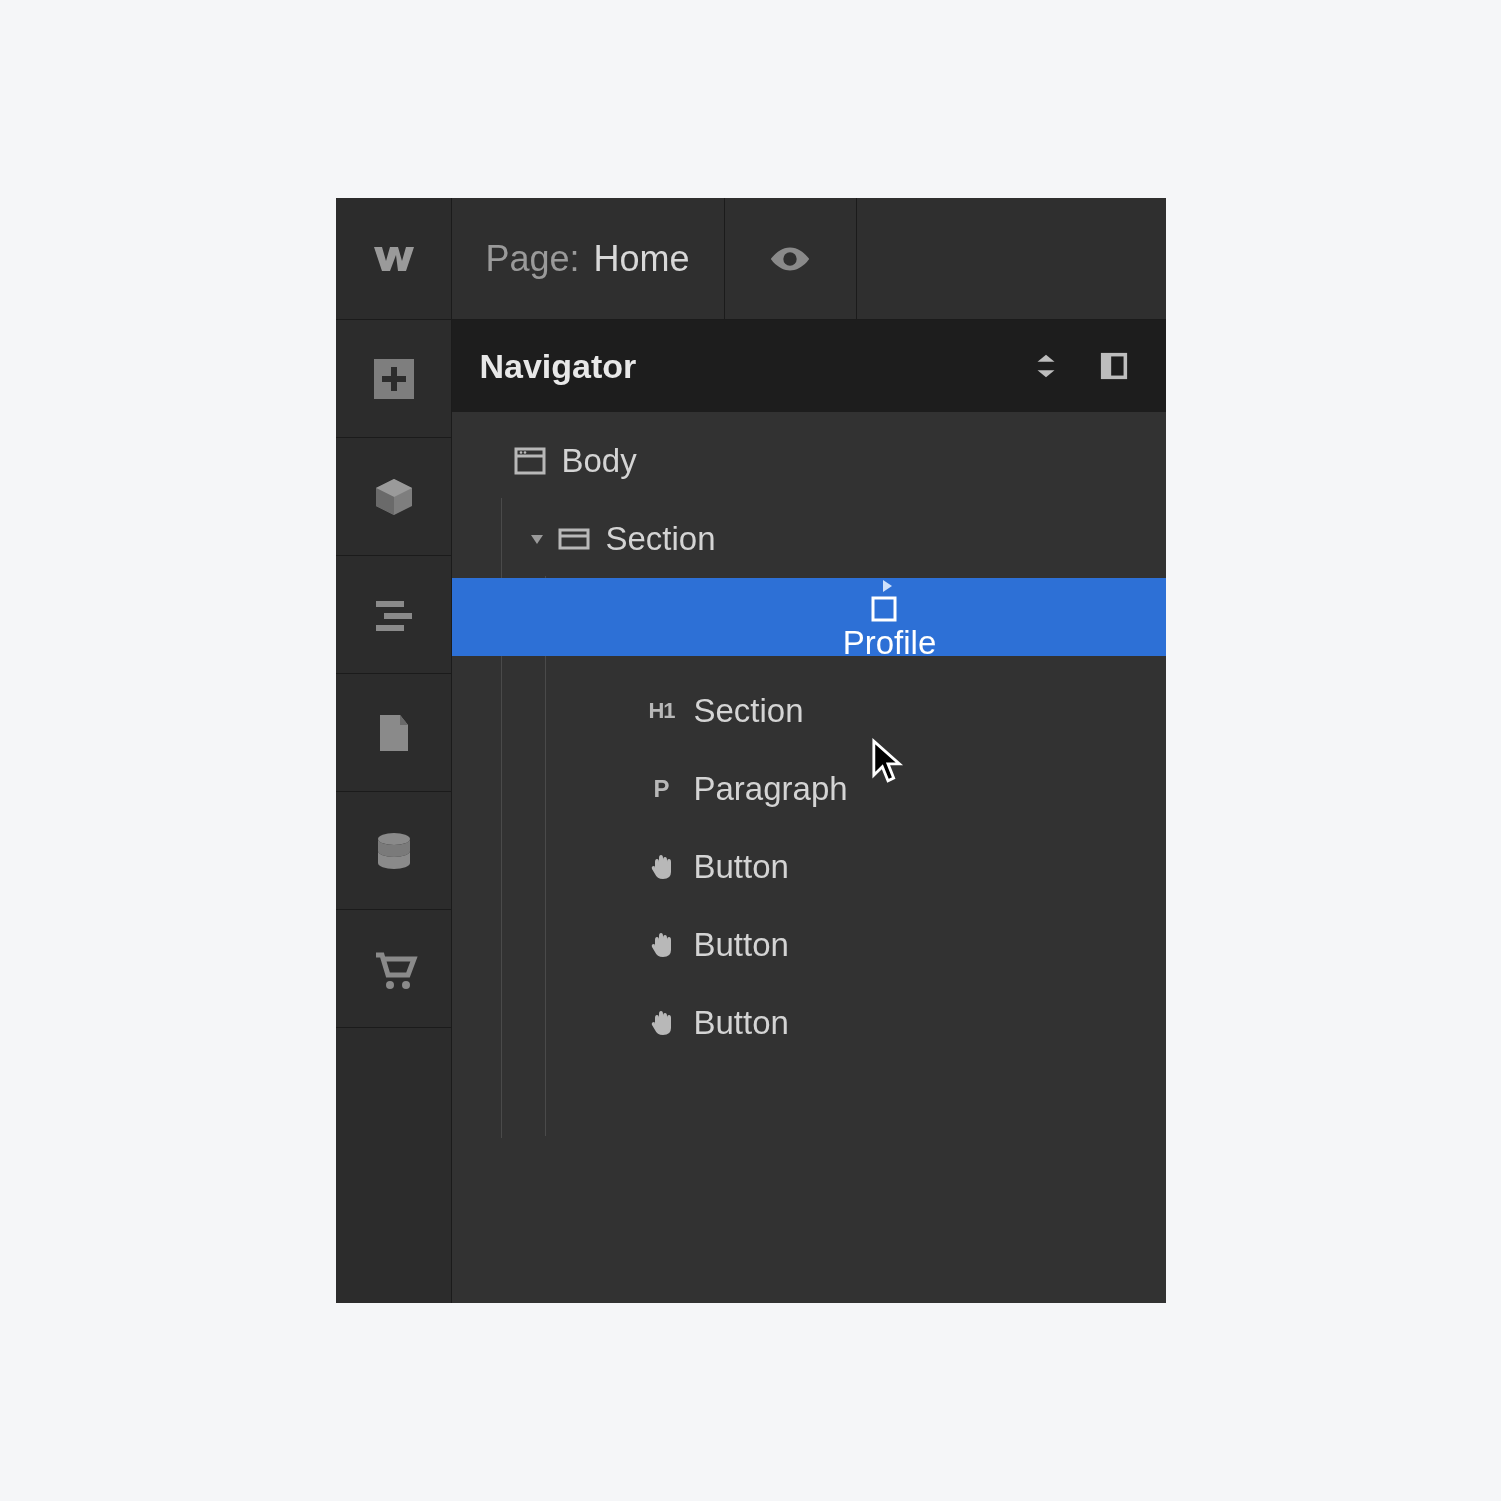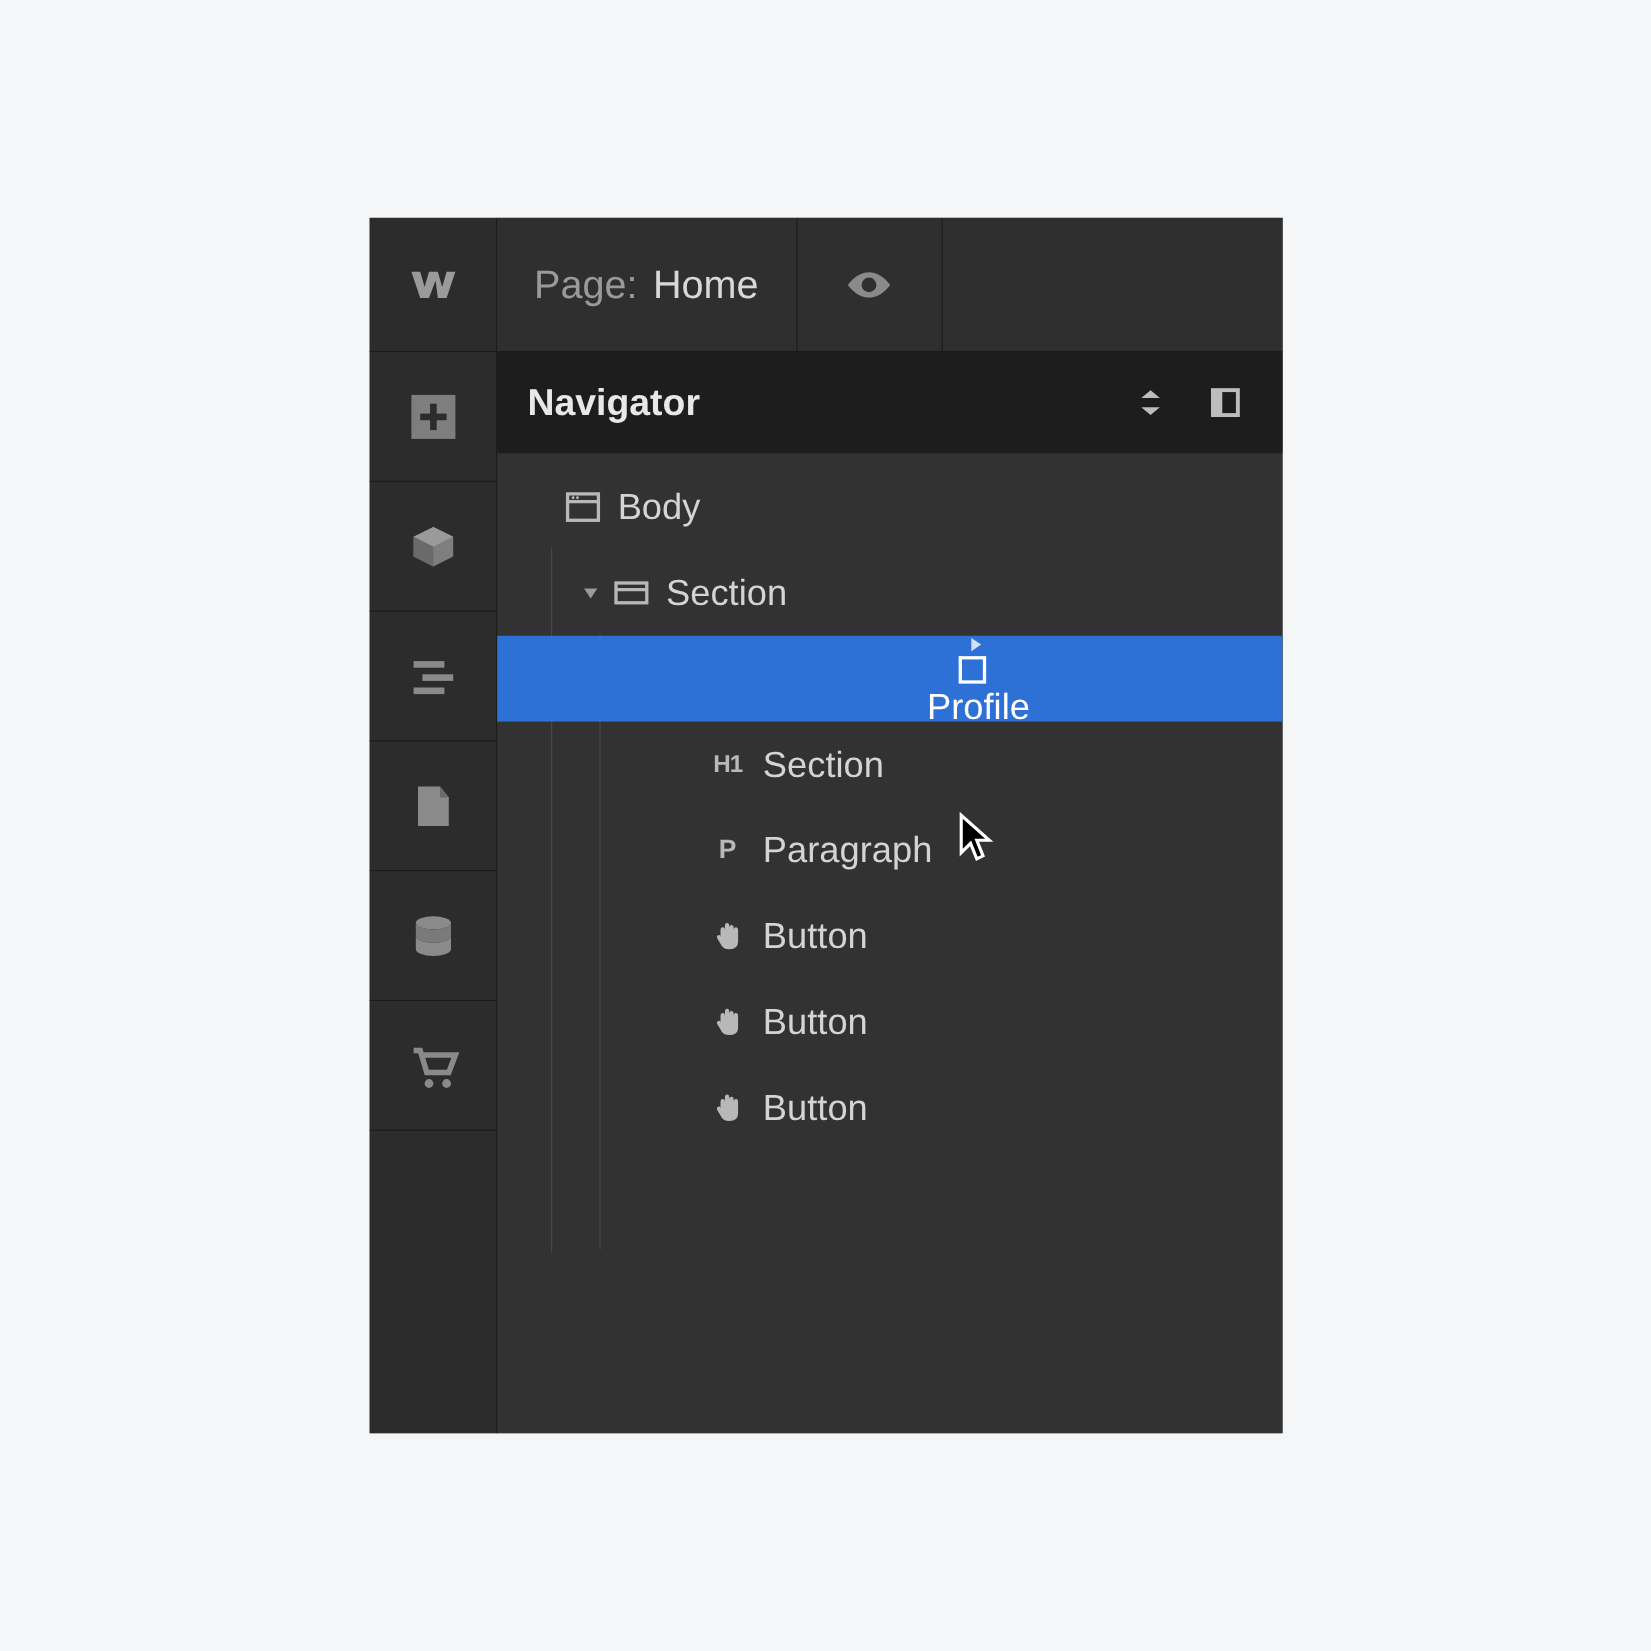--- a/index.html
+++ b/index.html
@@ -228,21 +228,21 @@
               <path d="M4 2 L13 8 L4 14 Z" fill="currentColor"></path>
             </svg>
           </span>
           <span class="ticon">
             <svg width="30" height="30" viewBox="0 0 30 30">
               <rect x="4" y="4" width="22" height="22" fill="none" stroke="#ffffff" stroke-width="3"></rect>
             </svg>
           </span>
           <span class="tlabel">Profile</span>
         </div>
-        <div class="tree-row" style="padding-left: 162px;">
+        <div class="tree-row" style="padding-left: 162px; margin-top: 16px;">
           <span class="chev"></span>
           <span class="ticon">
             <span style="font-family:Arial;font-weight:700;font-size:22px;color:#b8b8b8;letter-spacing:-1px;">H1</span>
           </span>
           <span class="tlabel">Section</span>
         </div>
         <div class="tree-row" style="padding-left: 162px;">
           <span class="chev"></span>
           <span class="ticon">
             <span style="font-family:Arial;font-weight:700;font-size:24px;color:#b8b8b8;">P</span>

